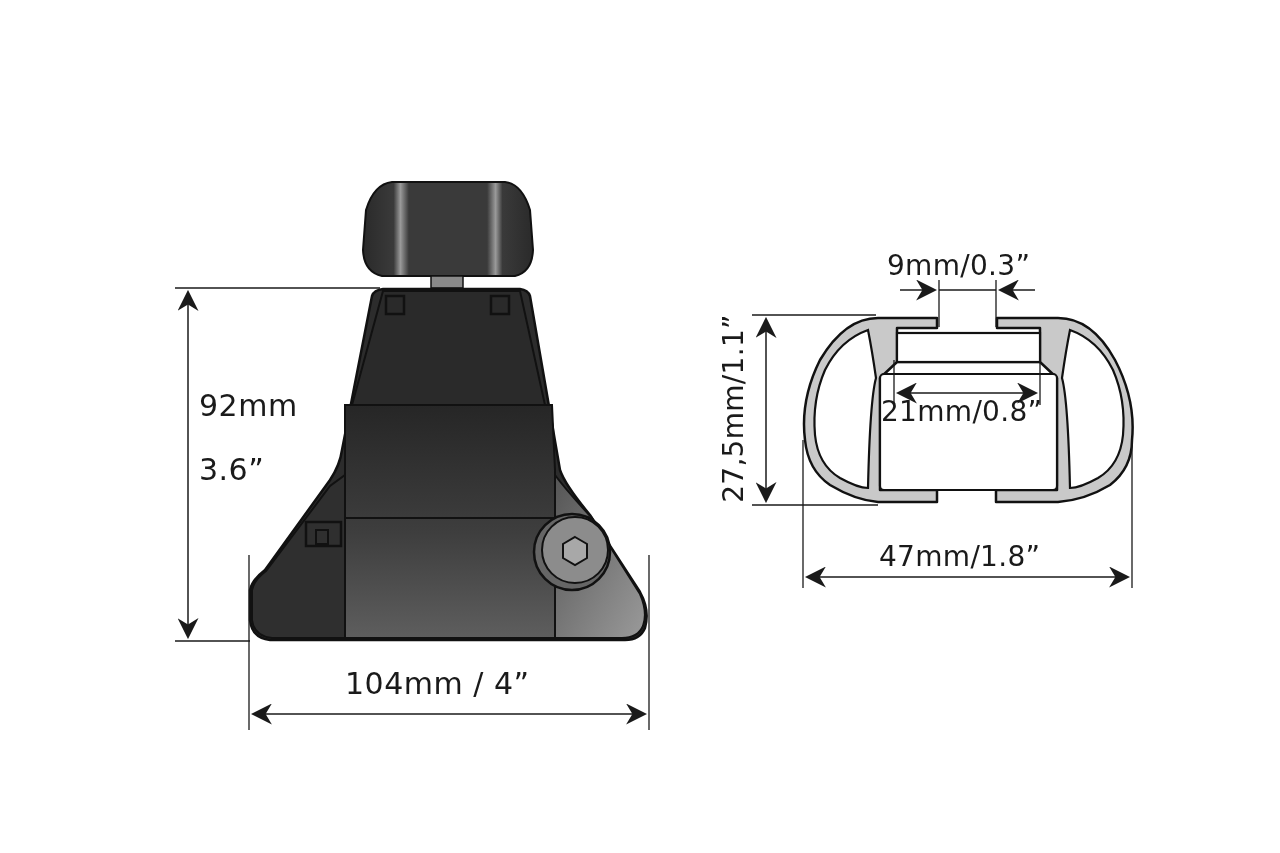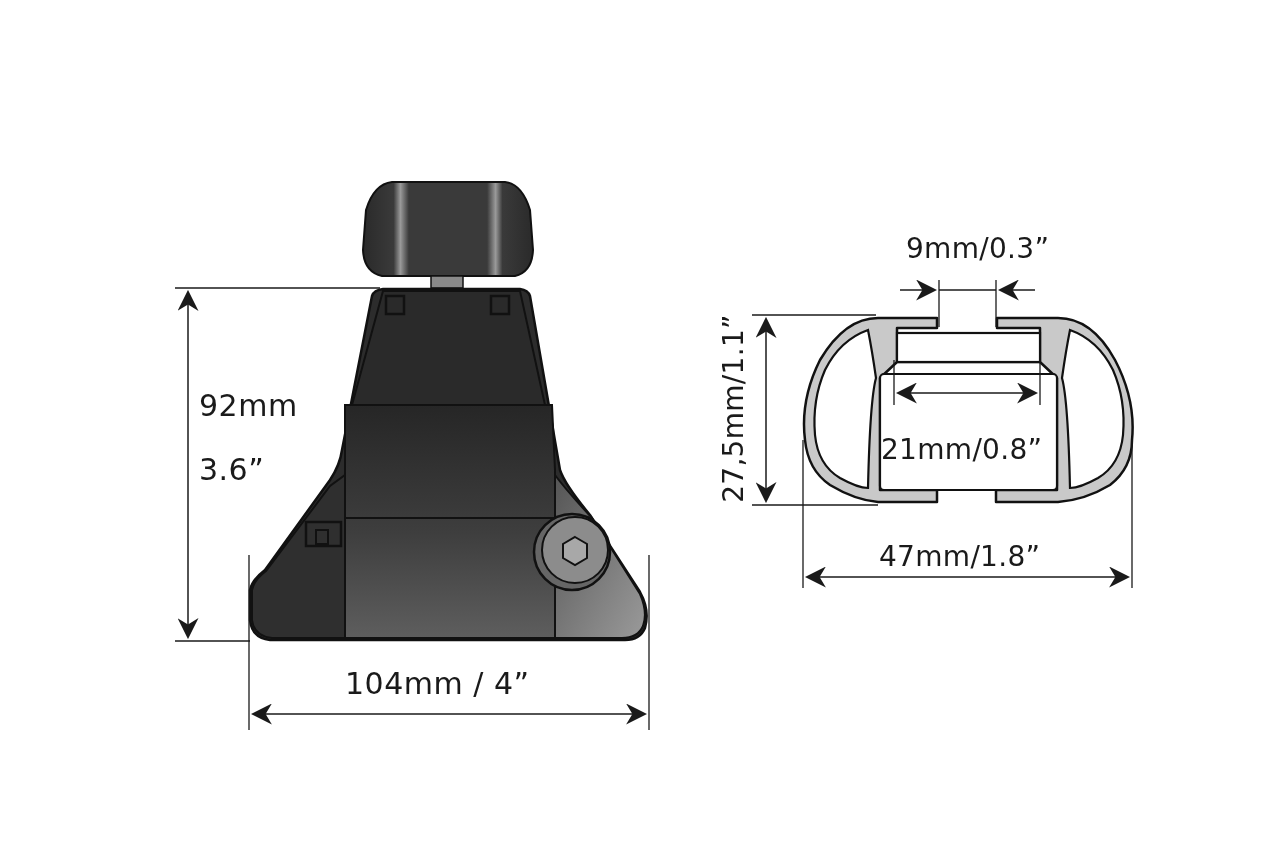--- a/index.html
+++ b/index.html
@@ -114,16 +114,16 @@
     <line x1="803" y1="440" x2="803" y2="588" stroke="#1a1a1a" stroke-width="1.3"></line>
     <line x1="1132" y1="440" x2="1132" y2="588" stroke="#1a1a1a" stroke-width="1.3"></line>
     <line x1="807" y1="577" x2="1128" y2="577" stroke="#1a1a1a" stroke-width="1.5" marker-start="url(#arr)" marker-end="url(#arr)"></line>
   </g>
 </svg>
 
 <div class="lbl big" style="left:199px; top:388px;">92mm</div>
 <div class="lbl big" style="left:199px; top:428px;margin-top:24px;">3.6”</div>
 <div class="lbl big" style="left:337px; top:666px;margin-left:8px;">104mm / 4”</div>
 
-<div class="lbl mid" style="left:887px; top:232px;margin-left:19px;">9mm/0.3”</div>
-<div class="lbl mid" style="left:881px; top:433px;">21mm/0.8”</div>
+<div class="lbl mid" style="left:887px; top:249px;">9mm/0.3”</div>
+<div class="lbl mid" style="left:881px; top:395px;">21mm/0.8”</div>
 <div class="lbl mid" style="left:879px; top:540px;">47mm/1.8”</div>
 <div class="lbl mid" style="left:633px; top:392px; transform: rotate(-90deg); transform-origin: center; width:200px; text-align:center;">27,5mm/1.1”</div>
 
 </body></html>

